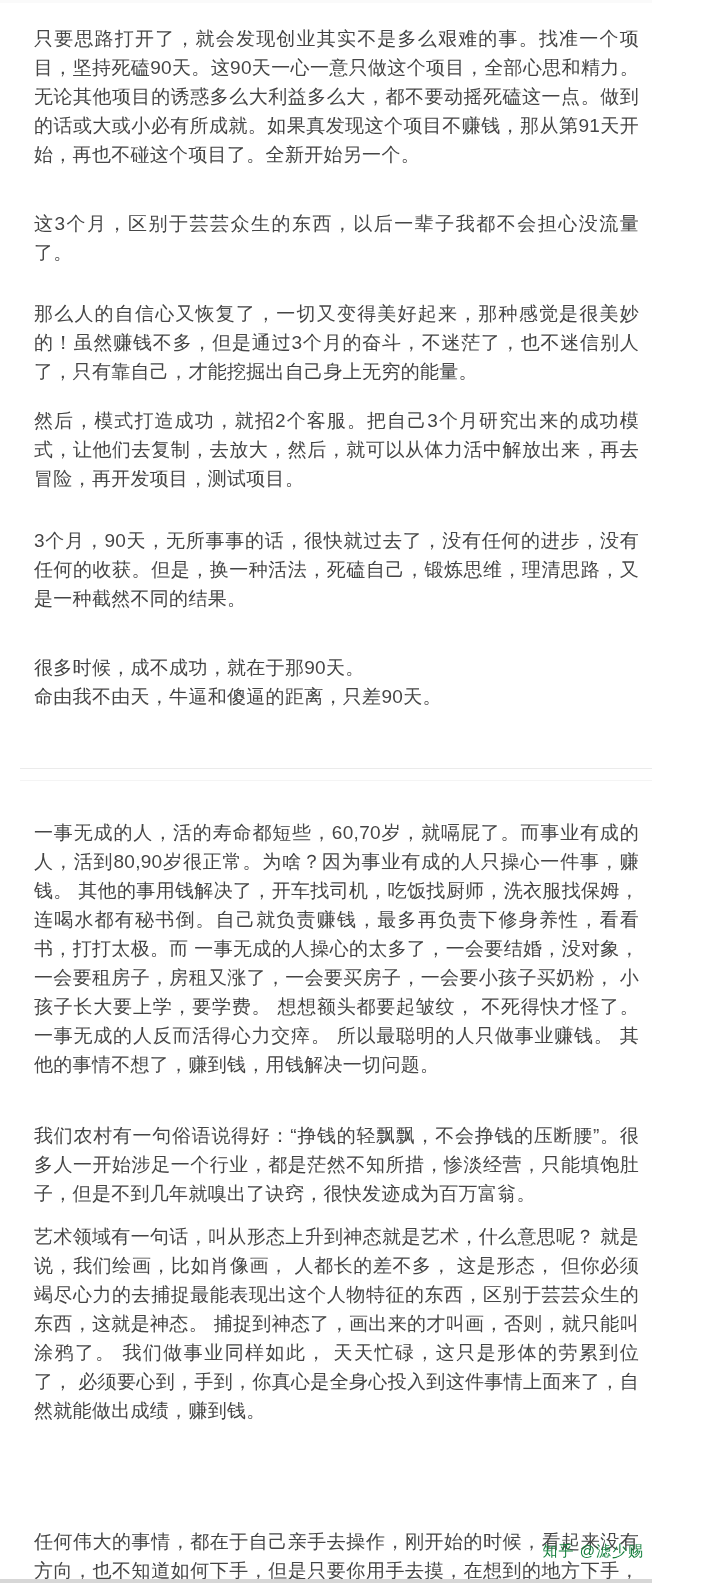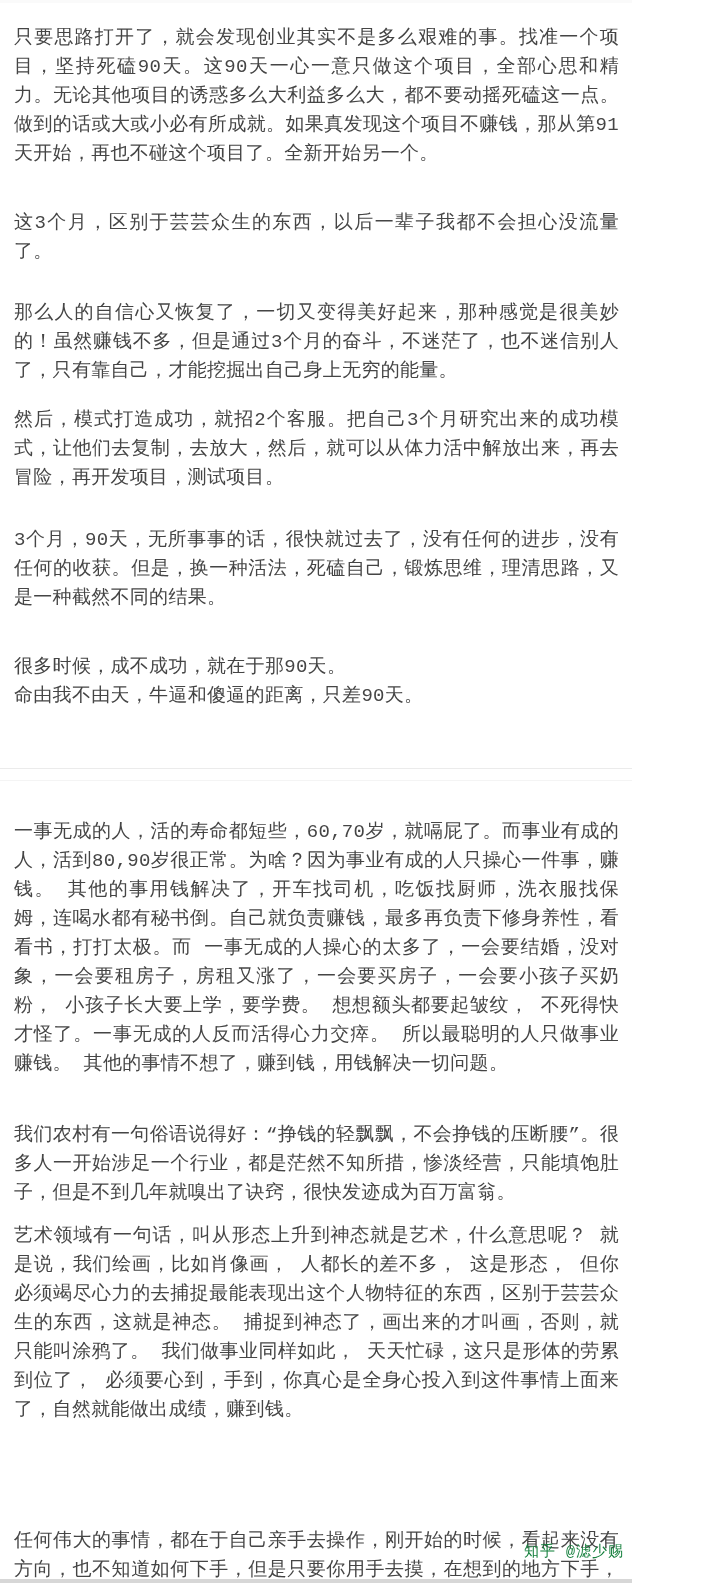--- a/index.html
+++ b/index.html
@@ -2,21 +2,22 @@
 <html><head>
 <meta charset="utf-8">
 <style>
   html, body { margin: 0; padding: 0; background: #ffffff; }
   .screen {
     position: relative;
     width: 632px;
     height: 1583px;
     background: #ffffff;
     overflow: hidden;
-    font-family: Liberation Mono, monospace;
+    font-family: Liberation Sans, sans-serif;
+    padding-left: 20px;
   }
   .top-edge {
     position: absolute;
     top: 0; left: 0; right: 0;
     height: 3px;
     background: #fafafa;
   }
   .content {
     position: relative;
   }

